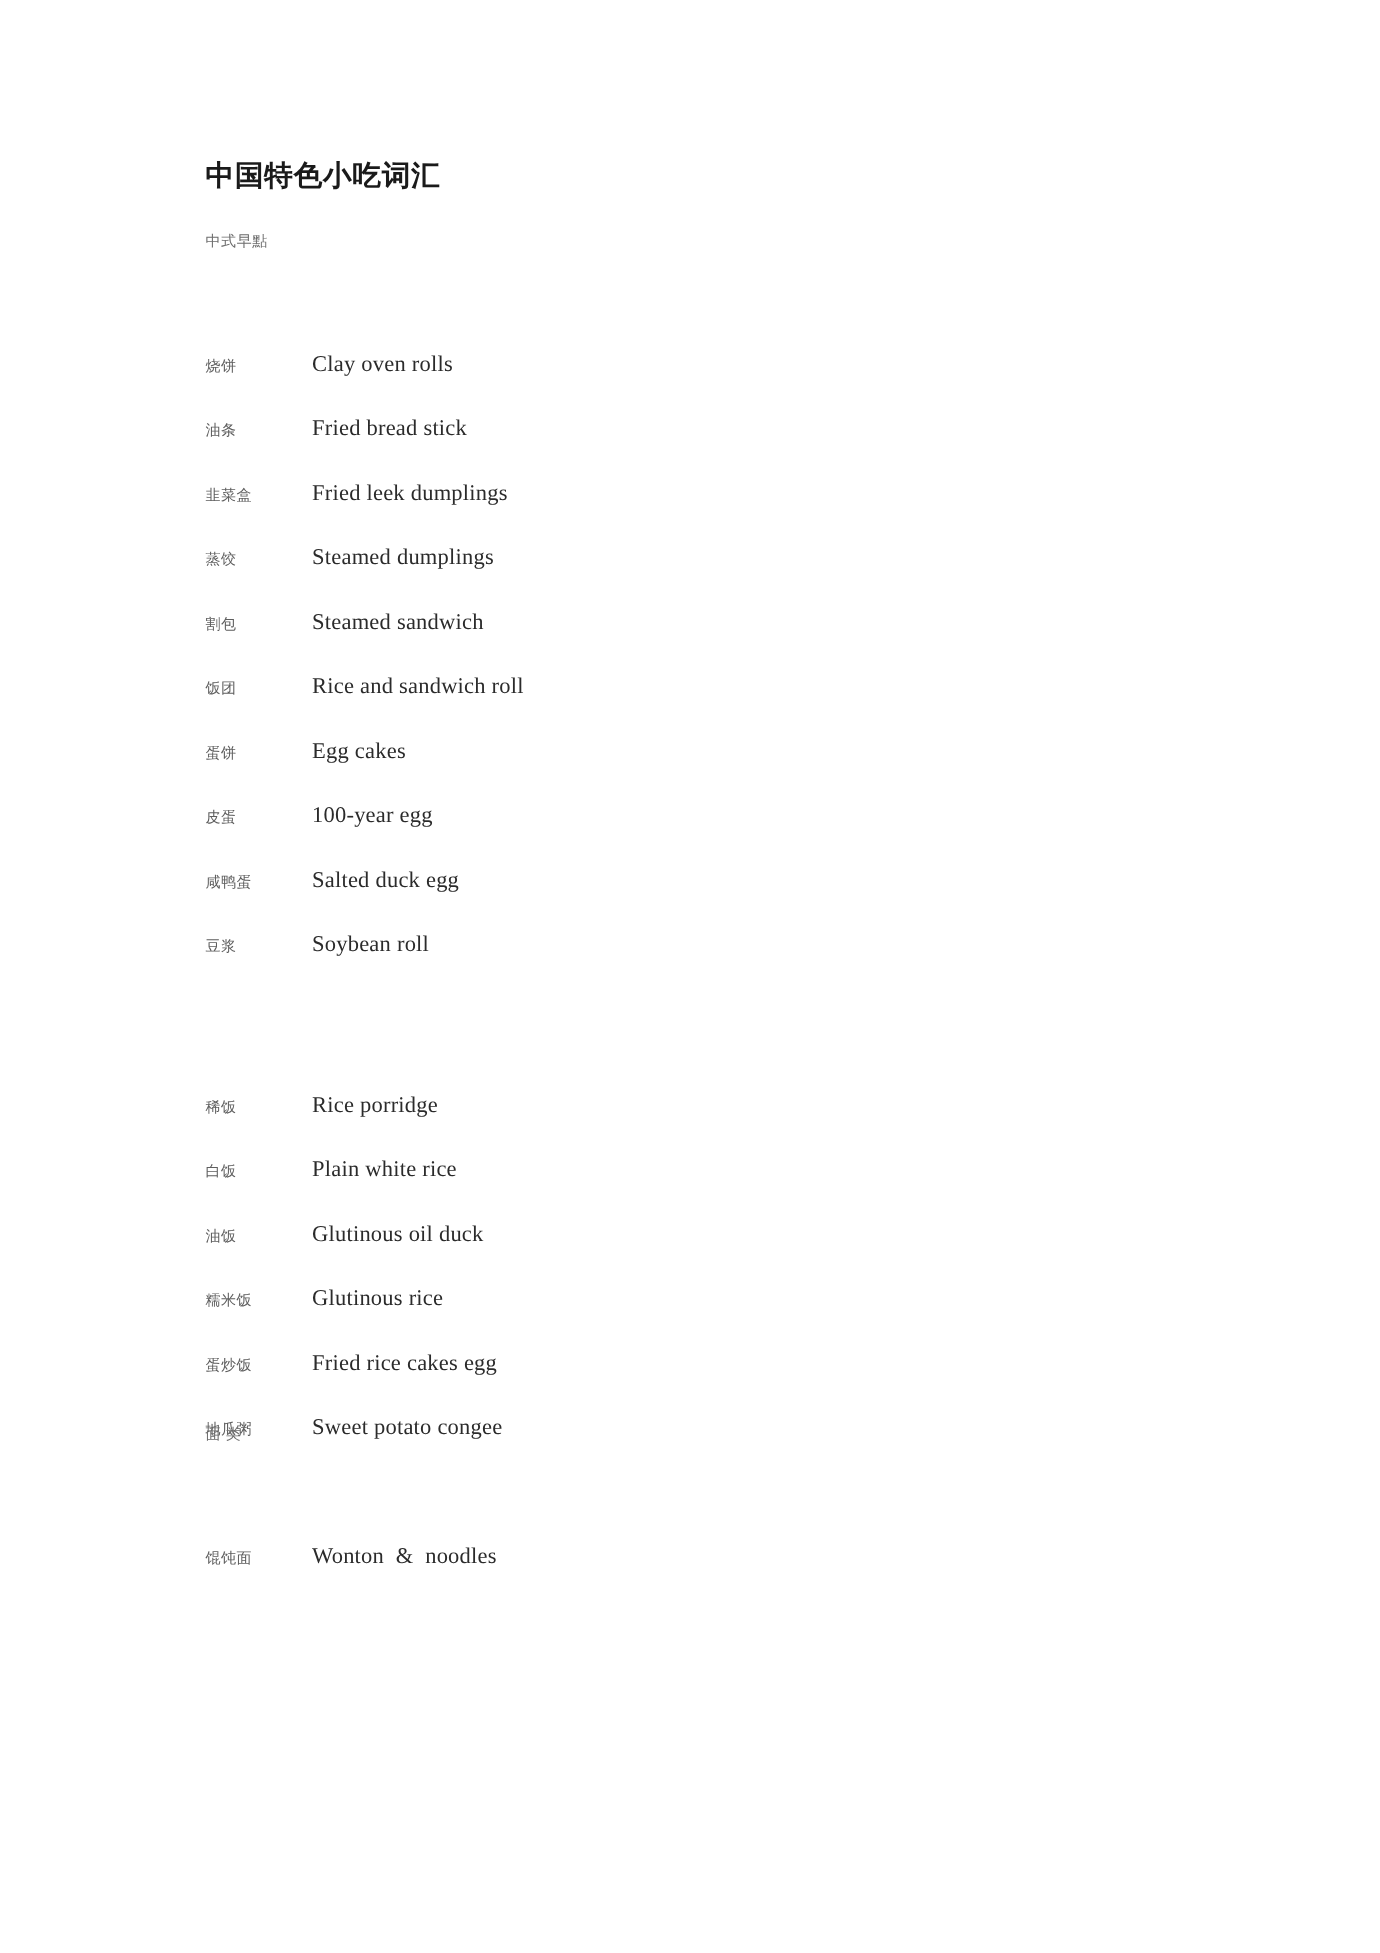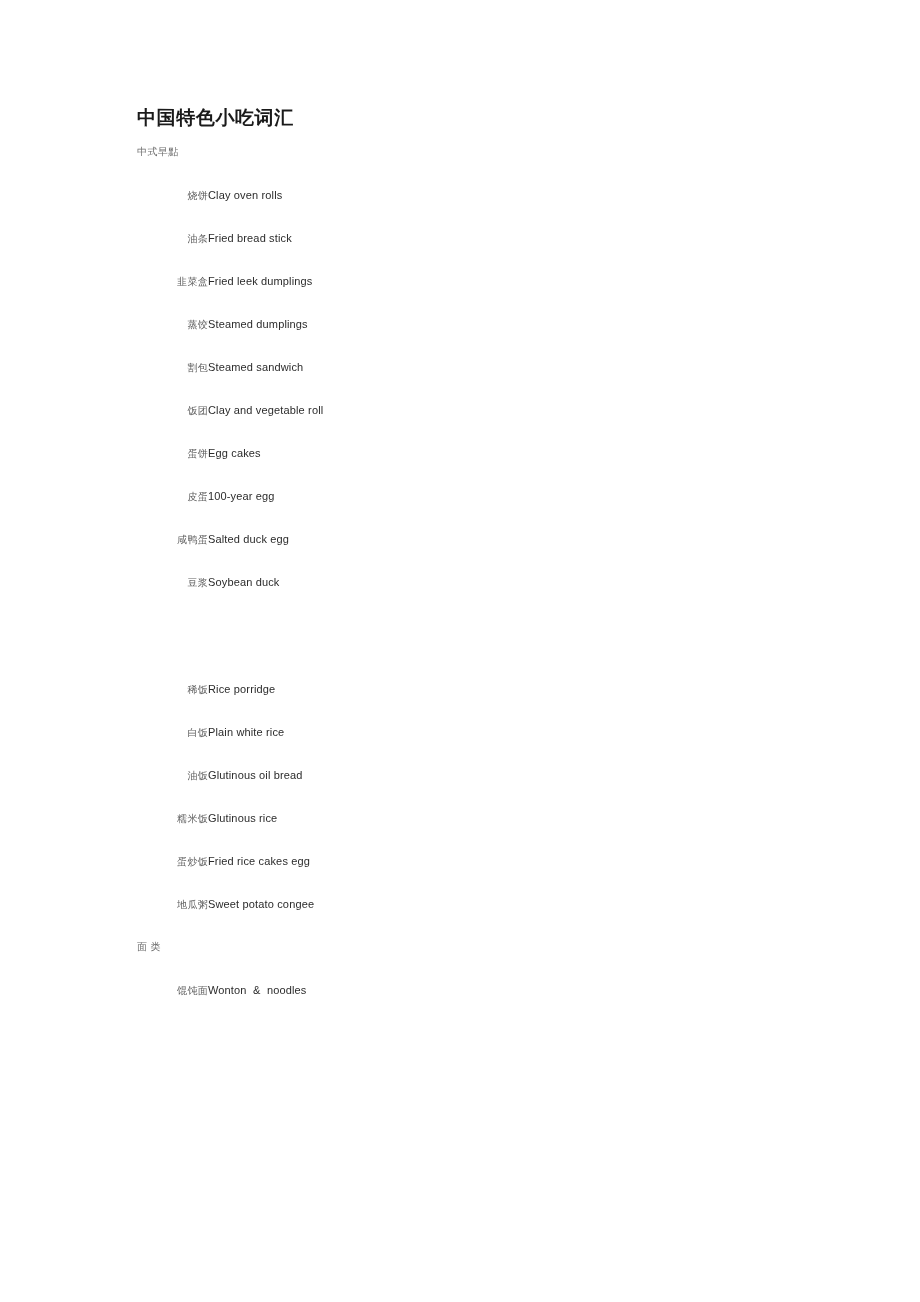--- a/index.html
+++ b/index.html
@@ -46,46 +46,46 @@
   
   .section-label {
     font-family: "Liberation Sans", sans-serif;
     font-size: 10px;
     color: #6d6d6d;
     letter-spacing: 0.4px;
     line-height: 14px;
     white-space: pre;
   }
   .subtitle {
-    margin-top: 14px;
+    margin-top: 24px;
   }
 
   
   .entry {
     display: flex;
     align-items: baseline;
     height: 43px;
     line-height: 14px;
-    text-align: right;
   }
   .entry-cn {
     width: 71px;
     flex: 0 0 71px;
     font-family: "Liberation Sans", sans-serif;
     font-size: 10px;
     color: #5e5e5e;
     letter-spacing: 0.3px;
     white-space: pre;
   }
   .entry-en {
-    font-family: Liberation Sans, sans-serif;
-    font-size: 11px;
+    font-family: Liberation Serif, serif;
+    font-size: 15px;
     color: #2b2b2b;
     letter-spacing: 0.15px;
     white-space: pre;
+    margin-top: 38px;
   }
 
   
   .entries-first {
     margin-top: 29px;
   }
 
   
   .section-head {
     height: 43px;
@@ -128,55 +128,55 @@
       <div class="entry">
         <span class="entry-cn">蒸饺</span>
         <span class="entry-en">Steamed dumplings</span>
       </div>
       <div class="entry">
         <span class="entry-cn">割包</span>
         <span class="entry-en">Steamed sandwich</span>
       </div>
       <div class="entry">
         <span class="entry-cn">饭团</span>
-        <span class="entry-en">Clay and vegetable roll</span>
+        <span class="entry-en">Rice and sandwich roll</span>
       </div>
       <div class="entry">
         <span class="entry-cn">蛋饼</span>
         <span class="entry-en">Egg cakes</span>
       </div>
       <div class="entry">
         <span class="entry-cn">皮蛋</span>
         <span class="entry-en">100-year egg</span>
       </div>
       <div class="entry">
         <span class="entry-cn">咸鸭蛋</span>
         <span class="entry-en">Salted duck egg</span>
       </div>
       <div class="entry">
         <span class="entry-cn">豆浆</span>
-        <span class="entry-en">Soybean duck</span>
+        <span class="entry-en">Soybean roll</span>
       </div>
     </div>
 
     <div class="big-gap"></div>
 
 
     <div>
       <div class="entry">
         <span class="entry-cn">稀饭</span>
         <span class="entry-en">Rice porridge</span>
       </div>
       <div class="entry">
         <span class="entry-cn">白饭</span>
         <span class="entry-en">Plain white rice</span>
       </div>
       <div class="entry">
         <span class="entry-cn">油饭</span>
-        <span class="entry-en">Glutinous oil bread</span>
+        <span class="entry-en">Glutinous oil duck</span>
       </div>
       <div class="entry">
         <span class="entry-cn">糯米饭</span>
         <span class="entry-en">Glutinous rice</span>
       </div>
       <div class="entry">
         <span class="entry-cn">蛋炒饭</span>
         <span class="entry-en">Fried rice cakes egg</span>
       </div>
       <div class="entry">

